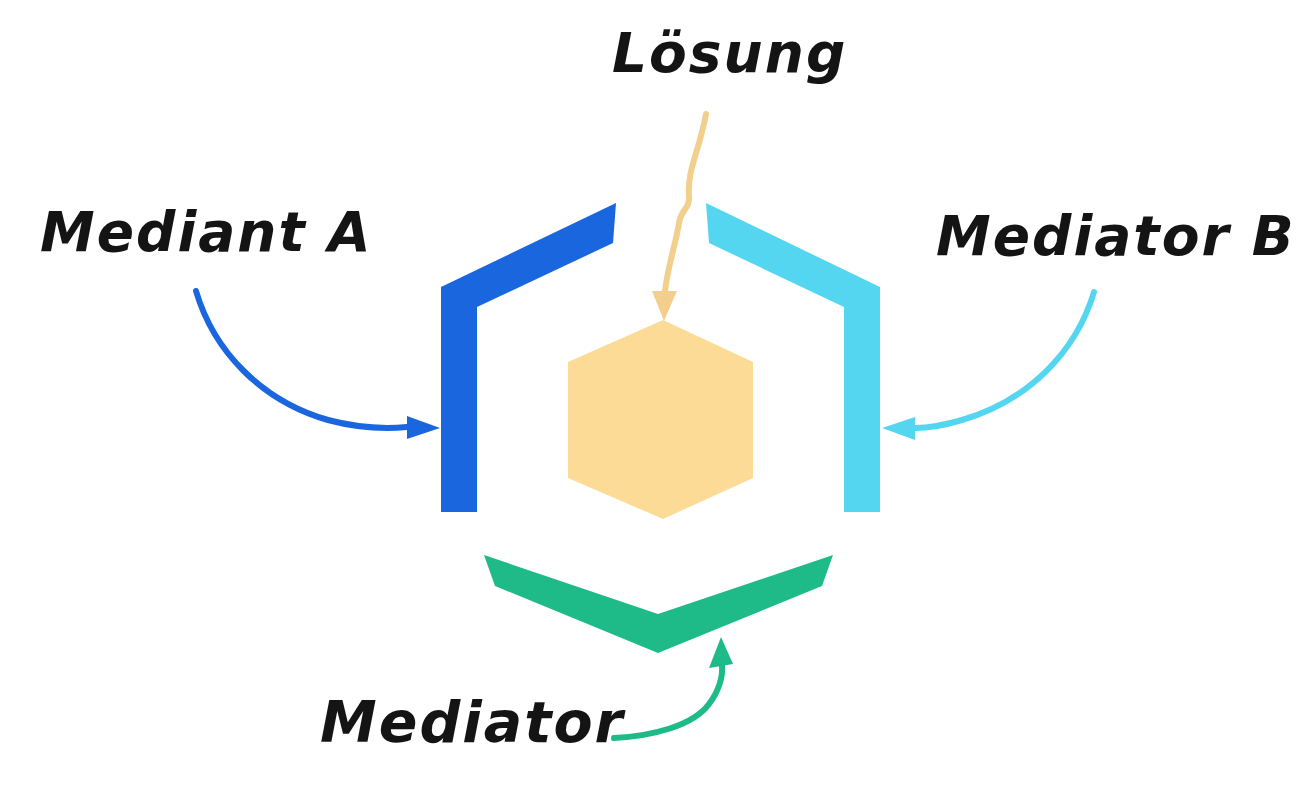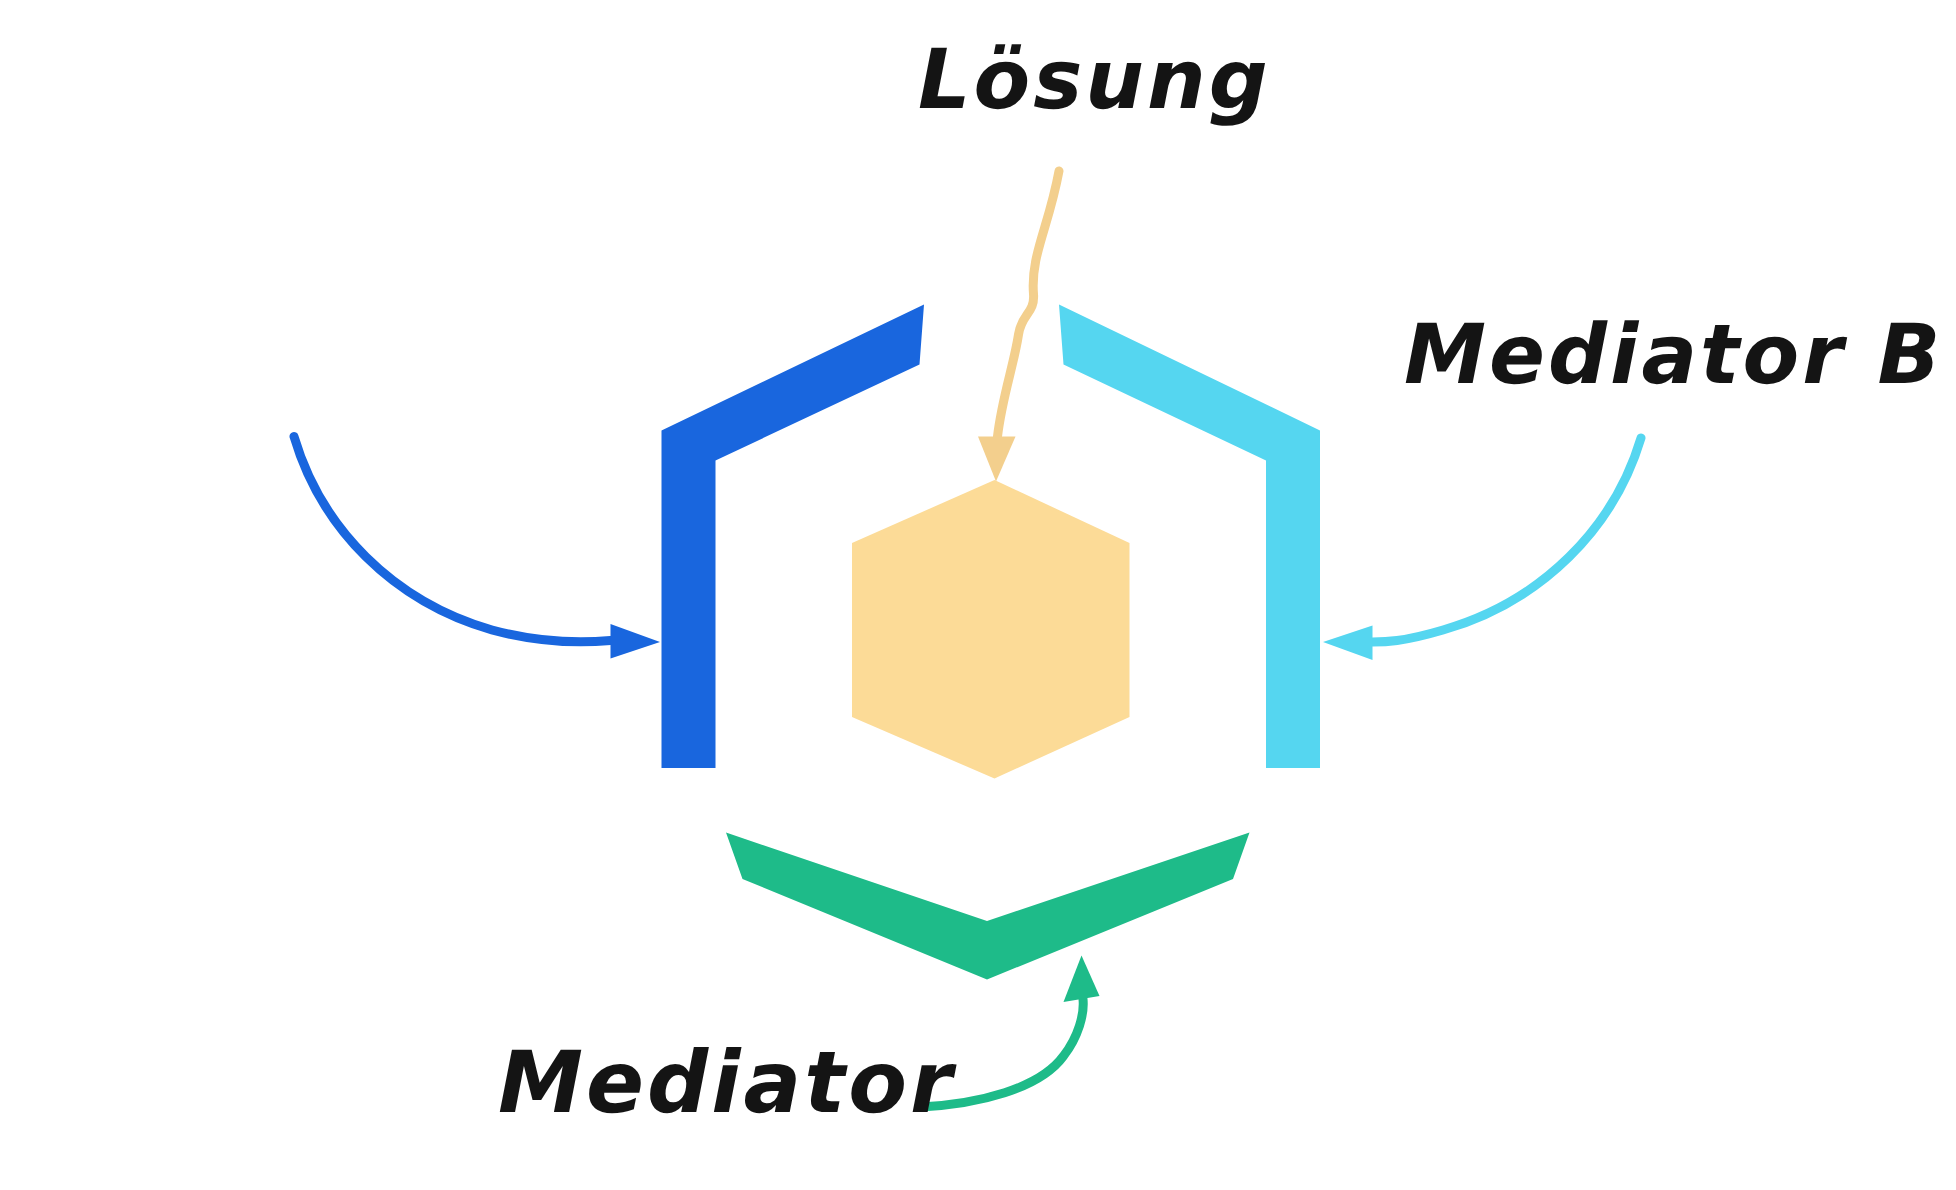--- a/index.html
+++ b/index.html
@@ -30,21 +30,21 @@
     font-weight: 700;
     font-style: italic;
     letter-spacing: 2px;
     white-space: nowrap;
     line-height: 1;
     user-select: none;
   }
   .label-solution { left: 612px; top: 26px;  font-size: 55px; }
   .label-mediant-a { left: 40px;  top: 205px; font-size: 55px; }
   .label-mediant-b { left: 936px; top: 209px; font-size: 55px; }
-  .label-mediator  { left: 332px; top: 694px; font-size: 57px; }
+  .label-mediator  { left: 320px; top: 694px; font-size: 57px; }
 </style>
 </head>
 <body>
 
 <div class="canvas">
 
   <svg class="diagram-svg" viewBox="0 0 1304 793" xmlns="http://www.w3.org/2000/svg">
 
     <polygon points="663,320 753,362 753,478 663,519 568,478 568,362" fill="#FCDB97"></polygon>
 
@@ -70,18 +70,19 @@
     </g>
 
     <g>
       <path d="M 614 738 C 652 736 693 726 709 704 C 719 691 723 676 722 666" fill="none" stroke-width="6" stroke-linecap="round" stroke="#1EBB89"></path>
       <polygon points="709,668 733,664 721,637" fill="#1EBB89"></polygon>
     </g>
   </svg>
 
   <div class="label label-solution">Lösung</div>
 
+  <div class="label label-mediant-a">Mediant A</div>
 
   <div class="label label-mediant-b">Mediator B</div>
 
   <div class="label label-mediator">Mediator</div>
 
 </div>
 
 </body></html>

